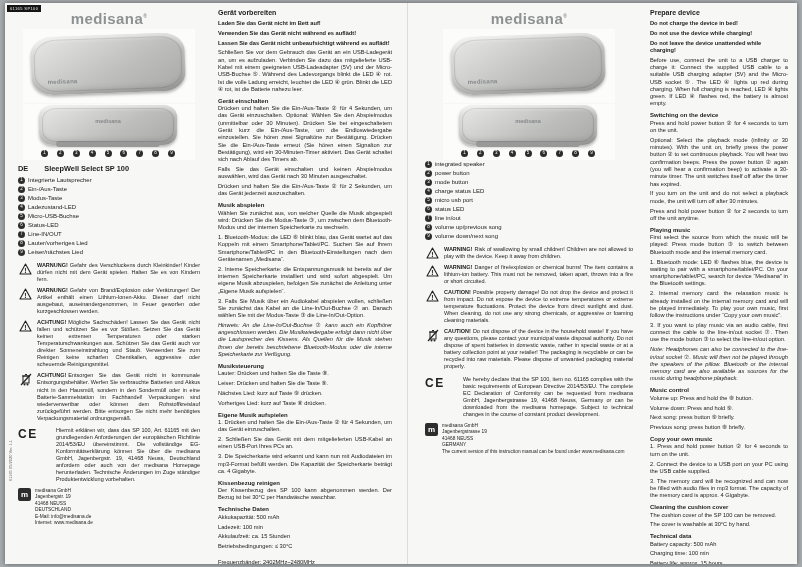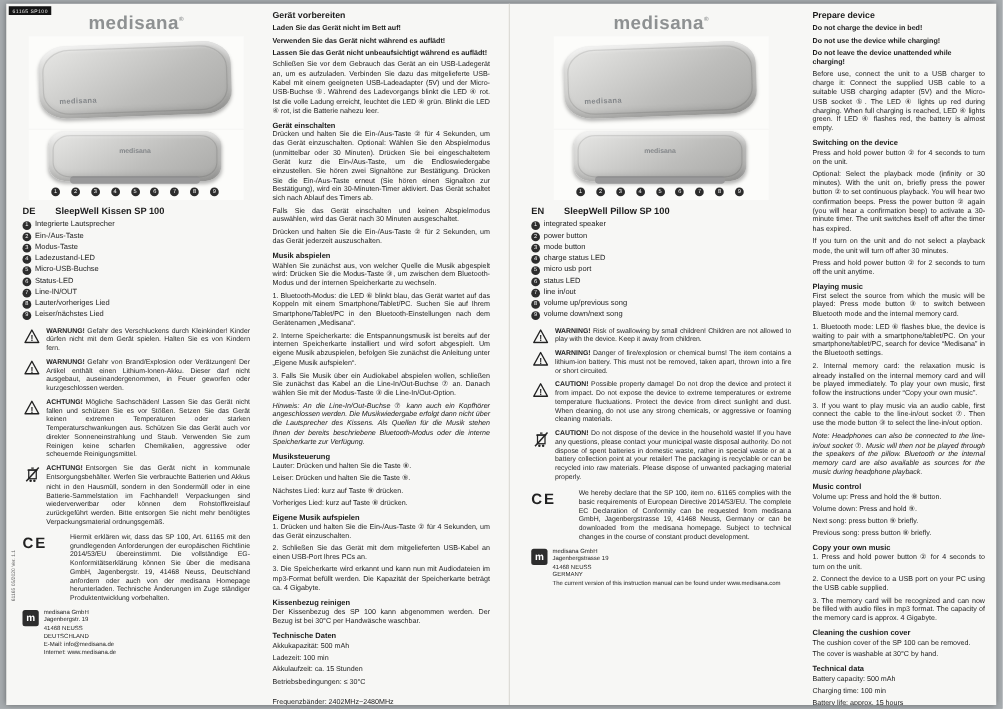--- a/index.html
+++ b/index.html
@@ -111,21 +111,21 @@
 
   <span class="ncirc">7</span>
 
   <span class="ncirc">8</span>
 
   <span class="ncirc">9</span>
 </div>
     </div>
     <div class="prod-title">
       <span class="lang">DE</span>
-      <span>SleepWell Kissen SP 100</span>
+      <span>SleepWell Select SP 100</span>
     </div>
     <div class="features">
   <div class="feature">
     <span class="ncirc">1</span>
     <span>Integrierte Lautsprecher</span>
   </div>
 
   <div class="feature">
     <span class="ncirc">2</span>
     <span>Ein-/Aus-Taste</span>
@@ -332,24 +332,20 @@
 
   <span class="ncirc">6</span>
 
   <span class="ncirc">7</span>
 
   <span class="ncirc">8</span>
 
   <span class="ncirc">9</span>
 </div>
     </div>
-    <div class="prod-title">
-      <span class="lang">EN</span>
-      <span>SleepWell Pillow SP 100</span>
-    </div>
     <div class="features">
   <div class="feature">
     <span class="ncirc">1</span>
     <span>integrated speaker</span>
   </div>
 
   <div class="feature">
     <span class="ncirc">2</span>
     <span>power button</span>
   </div>

